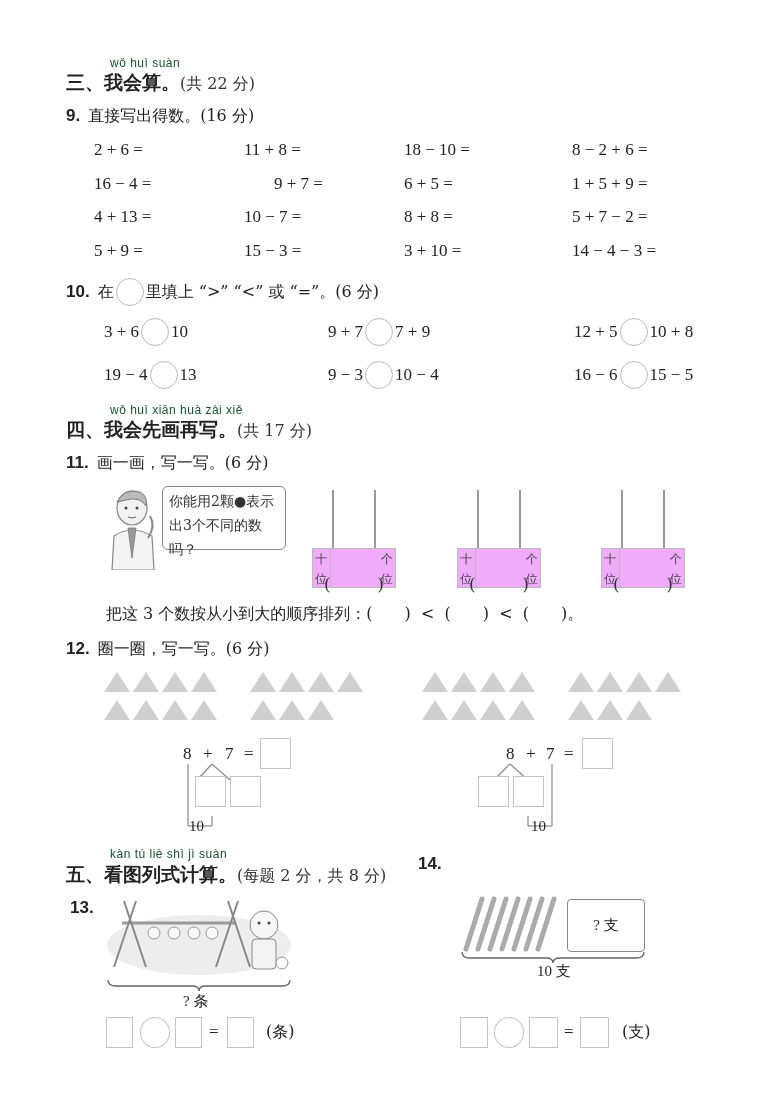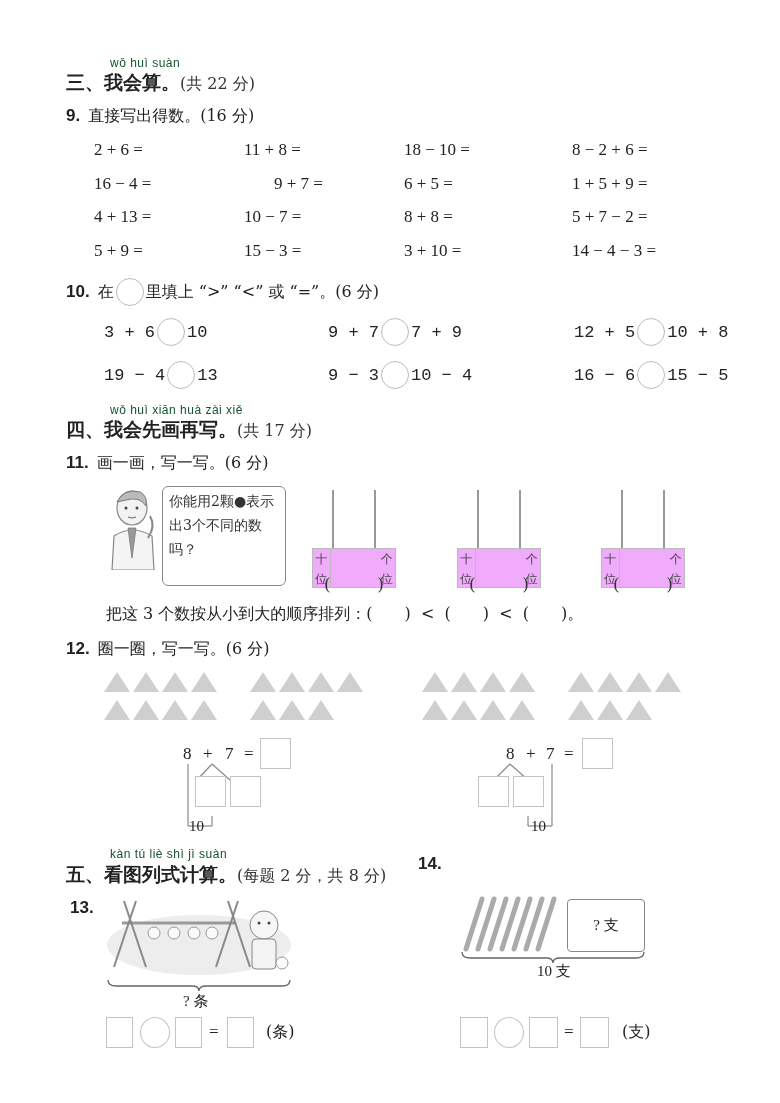--- a/index.html
+++ b/index.html
@@ -6,21 +6,21 @@
   html, body { width: 780px; height: 1103px; background: #ffffff; overflow: hidden; }
   body { position: relative; font-family: "DejaVu Serif", serif; color: #222; }
   .abs { position: absolute; }
   .sec-title { font-family: "DejaVu Sans", sans-serif; font-weight: bold; font-size: 19px; color: #222; white-space: nowrap; }
   .sec-title .score { font-weight: normal; font-size: 16px; color: #333; font-family: "DejaVu Serif", serif; }
   .pinyin { font-family: "Liberation Sans", sans-serif; font-size: 12px; color: #14532d; white-space: nowrap; letter-spacing: 0.5px; }
   .q-title { font-size: 16px; white-space: nowrap; color: #222; }
   .q-title .num { font-family: "Liberation Sans", sans-serif; font-weight: bold; font-size: 17px; margin-right: 8px; }
   .eq { font-family: "Liberation Serif", serif; font-size: 17px; white-space: nowrap; color: #222; }
   .circle { display: inline-block; width: 28px; height: 28px; border: 1.5px solid #bbb; border-radius: 50%; vertical-align: middle; background: #fff; }
-  .cmp-row { display: flex; align-items: center; gap: 2px; font-family: Liberation Mono, monospace; }
+  .cmp-row { display: flex; align-items: center; gap: 2px; }
   .box { border: 1.5px solid #c4c4c4; background: #fff; }
   .abacus { position: absolute; width: 84px; height: 100px; }
   .abacus .rod { position: absolute; top: 0; width: 2px; height: 60px; background: #999; }
   .abacus .base { position: absolute; top: 58px; left: 0; width: 84px; height: 40px; display: flex; border: 1px solid #bbb; background: #f0abfc; }
   .abacus .base span { flex: 1; font-size: 12px; text-align: center; line-height: 20px; color: #444; border-right: 1px solid #bbb; }
   .abacus .base span:last-child { border-right: none; padding-left: 48px; }
   .abacus .paren { position: absolute; top: 84px; left: 0; width: 84px; display: flex; justify-content: space-between; padding: 0 12px; font-size: 17px; color: #333; }
   .tri { width: 0; height: 0; border-left: 13px solid transparent; border-right: 13px solid transparent; border-bottom: 20px solid #cfcfcf; display: inline-block; margin-right: 3px; }
   .tri-row { display: flex; }
   .bubble { position: absolute; border: 1.5px solid #888; border-radius: 6px; background: #fff; font-size: 14px; line-height: 24px; padding: 2px 6px; color: #333; }
@@ -104,21 +104,21 @@
 <svg class="abs" style="left:104px;top:486px;" width="60" height="84">
   <ellipse cx="28" cy="22" rx="15" ry="17" fill="#f2f2f2" stroke="#888" stroke-width="1.2"></ellipse>
   <path d="M13 16 Q20 2 36 6 Q44 10 42 20 Q36 10 22 14 Z" fill="#bbb" stroke="#777" stroke-width="1"></path>
   <circle cx="22" cy="22" r="1.5" fill="#444"></circle>
   <circle cx="33" cy="22" r="1.5" fill="#444"></circle>
   <path d="M24 31 Q28 33 32 31" stroke="#666" fill="none" stroke-width="1"></path>
   <path d="M8 84 L10 50 Q28 38 48 50 L50 84 Z" fill="#f4f4f4" stroke="#888" stroke-width="1.2"></path>
   <path d="M24 42 L28 72 L32 42 Z" fill="#999" stroke="#777" stroke-width="0.8"></path>
   <path d="M44 52 Q52 40 46 30" stroke="#888" fill="none" stroke-width="2"></path>
 </svg>
-<div class="bubble" style="left:162px;top:486px;width:124px;height:100px;">
+<div class="bubble" style="left:162px;top:486px;width:124px;height:64px;">
   <span>你能用2颗●表示出3个不同的数吗？</span>
 </div>
 
 <div class="abacus" style="left:312px;top:490px;">
   <div class="rod" style="left:20px;"></div>
   <div class="rod" style="left:62px;"></div>
   <div class="base">
     <span>十位</span>
     <span>个位</span>
   </div>

